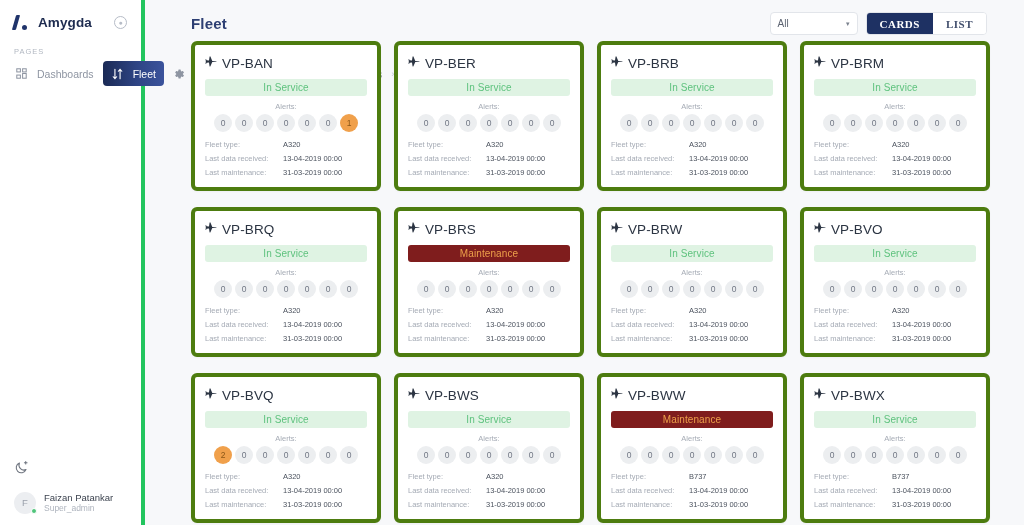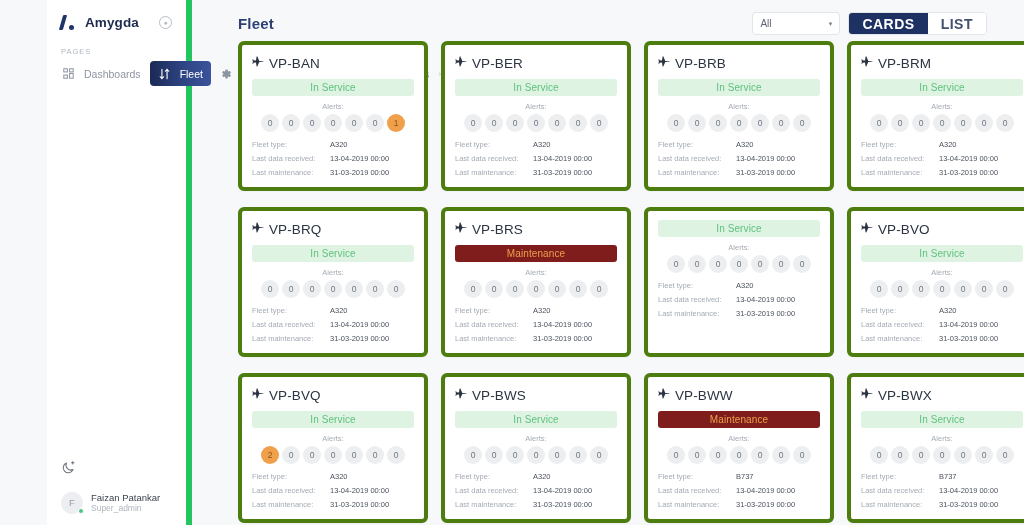--- a/index.html
+++ b/index.html
@@ -8,24 +8,23 @@
     font-family:"Liberation Sans", sans-serif;
     background:#f7f8fa;
     overflow:hidden;
   }
   .app { display:flex; width:1024px; height:525px; }
 
   
   .sidebar {
     width:145px; min-width:145px; height:525px;
     background:#ffffff;
-    border-right:6px solid #22c55e;
+    border-right:4px solid #22c55e;
     display:flex; flex-direction:column;
     position:relative;
-    margin-left:47px;
   }
   .brand {
     display:flex; align-items:center; gap:7px;
     padding:11px 10px 0 12px; height:34px;
   }
   .logo-mark {
     position:relative; width:19px; height:17px; flex:none;
   }
   .logo-slash {
     position:absolute; left:2px; top:1px;
@@ -98,22 +97,22 @@
     border:1px solid #e2e5ea; border-radius:4px;
     display:flex; align-items:center; padding:0 7px;
     font-size:10px; color:#5c6371; cursor:pointer;
   }
   .select .caret { margin-left:auto; font-size:7px; color:#7b828e; }
   .toggle {
     display:flex; border:1px solid #e2e5ea; border-radius:4px;
     overflow:hidden; height:23px; background:#fff;
   }
   .toggle button {
-    font-family:Liberation Sans, sans-serif; border:0; cursor:pointer;
-    font-size:14px; font-weight:bold; letter-spacing:.5px;
+    font-family:Liberation Serif, serif; border:0; cursor:pointer;
+    font-size:11px; font-weight:bold; letter-spacing:.5px;
     padding:0 13px; background:#fff; color:#43506e;
   }
   .toggle button.on { background:#1e3163; color:#ffffff; }
 
   
   .grid {
     display:grid;
     grid-template-columns:repeat(4, 190px);
     gap:16px 13px;
     padding:5px 0 0 46px;
@@ -474,20 +473,26 @@
               <span class="d-key">Last data received:</span>
               <span class="d-val">13-04-2019 00:00</span>
             </div>
             <div class="d-row">
               <span class="d-key">Last maintenance:</span>
               <span class="d-val">31-03-2019 00:00</span>
             </div>
           </div>
         </div>
         <div class="card">
+          <div class="card-head">
+            <span class="plane-icon"><svg width="12" height="12" viewBox="0 0 16 16" fill="currentColor">
+                <path d="M15 7.1l-5.3-.6L7.2.8a.6.6 0 00-1.1.1L5.3 6 2.2 5.6 1.5 4.2a.4.4 0 00-.75.2l.35 2.9-.35 2.9a.4.4 0 00.75.2l.7-1.4 3.1-.4.8 5.1a.6.6 0 001.1.1l2.5-5.7 5.3-.6a.55.55 0 000-1z"></path>
+              </svg></span>
+            <span class="tail">VP-BRW</span>
+          </div>
           <div class="badge in-service">In Service</div>
           <div class="alerts-label">Alerts:</div>
           <div class="alert-row">
             <span class="alert">0</span>
             <span class="alert">0</span>
             <span class="alert">0</span>
             <span class="alert">0</span>
             <span class="alert">0</span>
             <span class="alert">0</span>
             <span class="alert">0</span>

